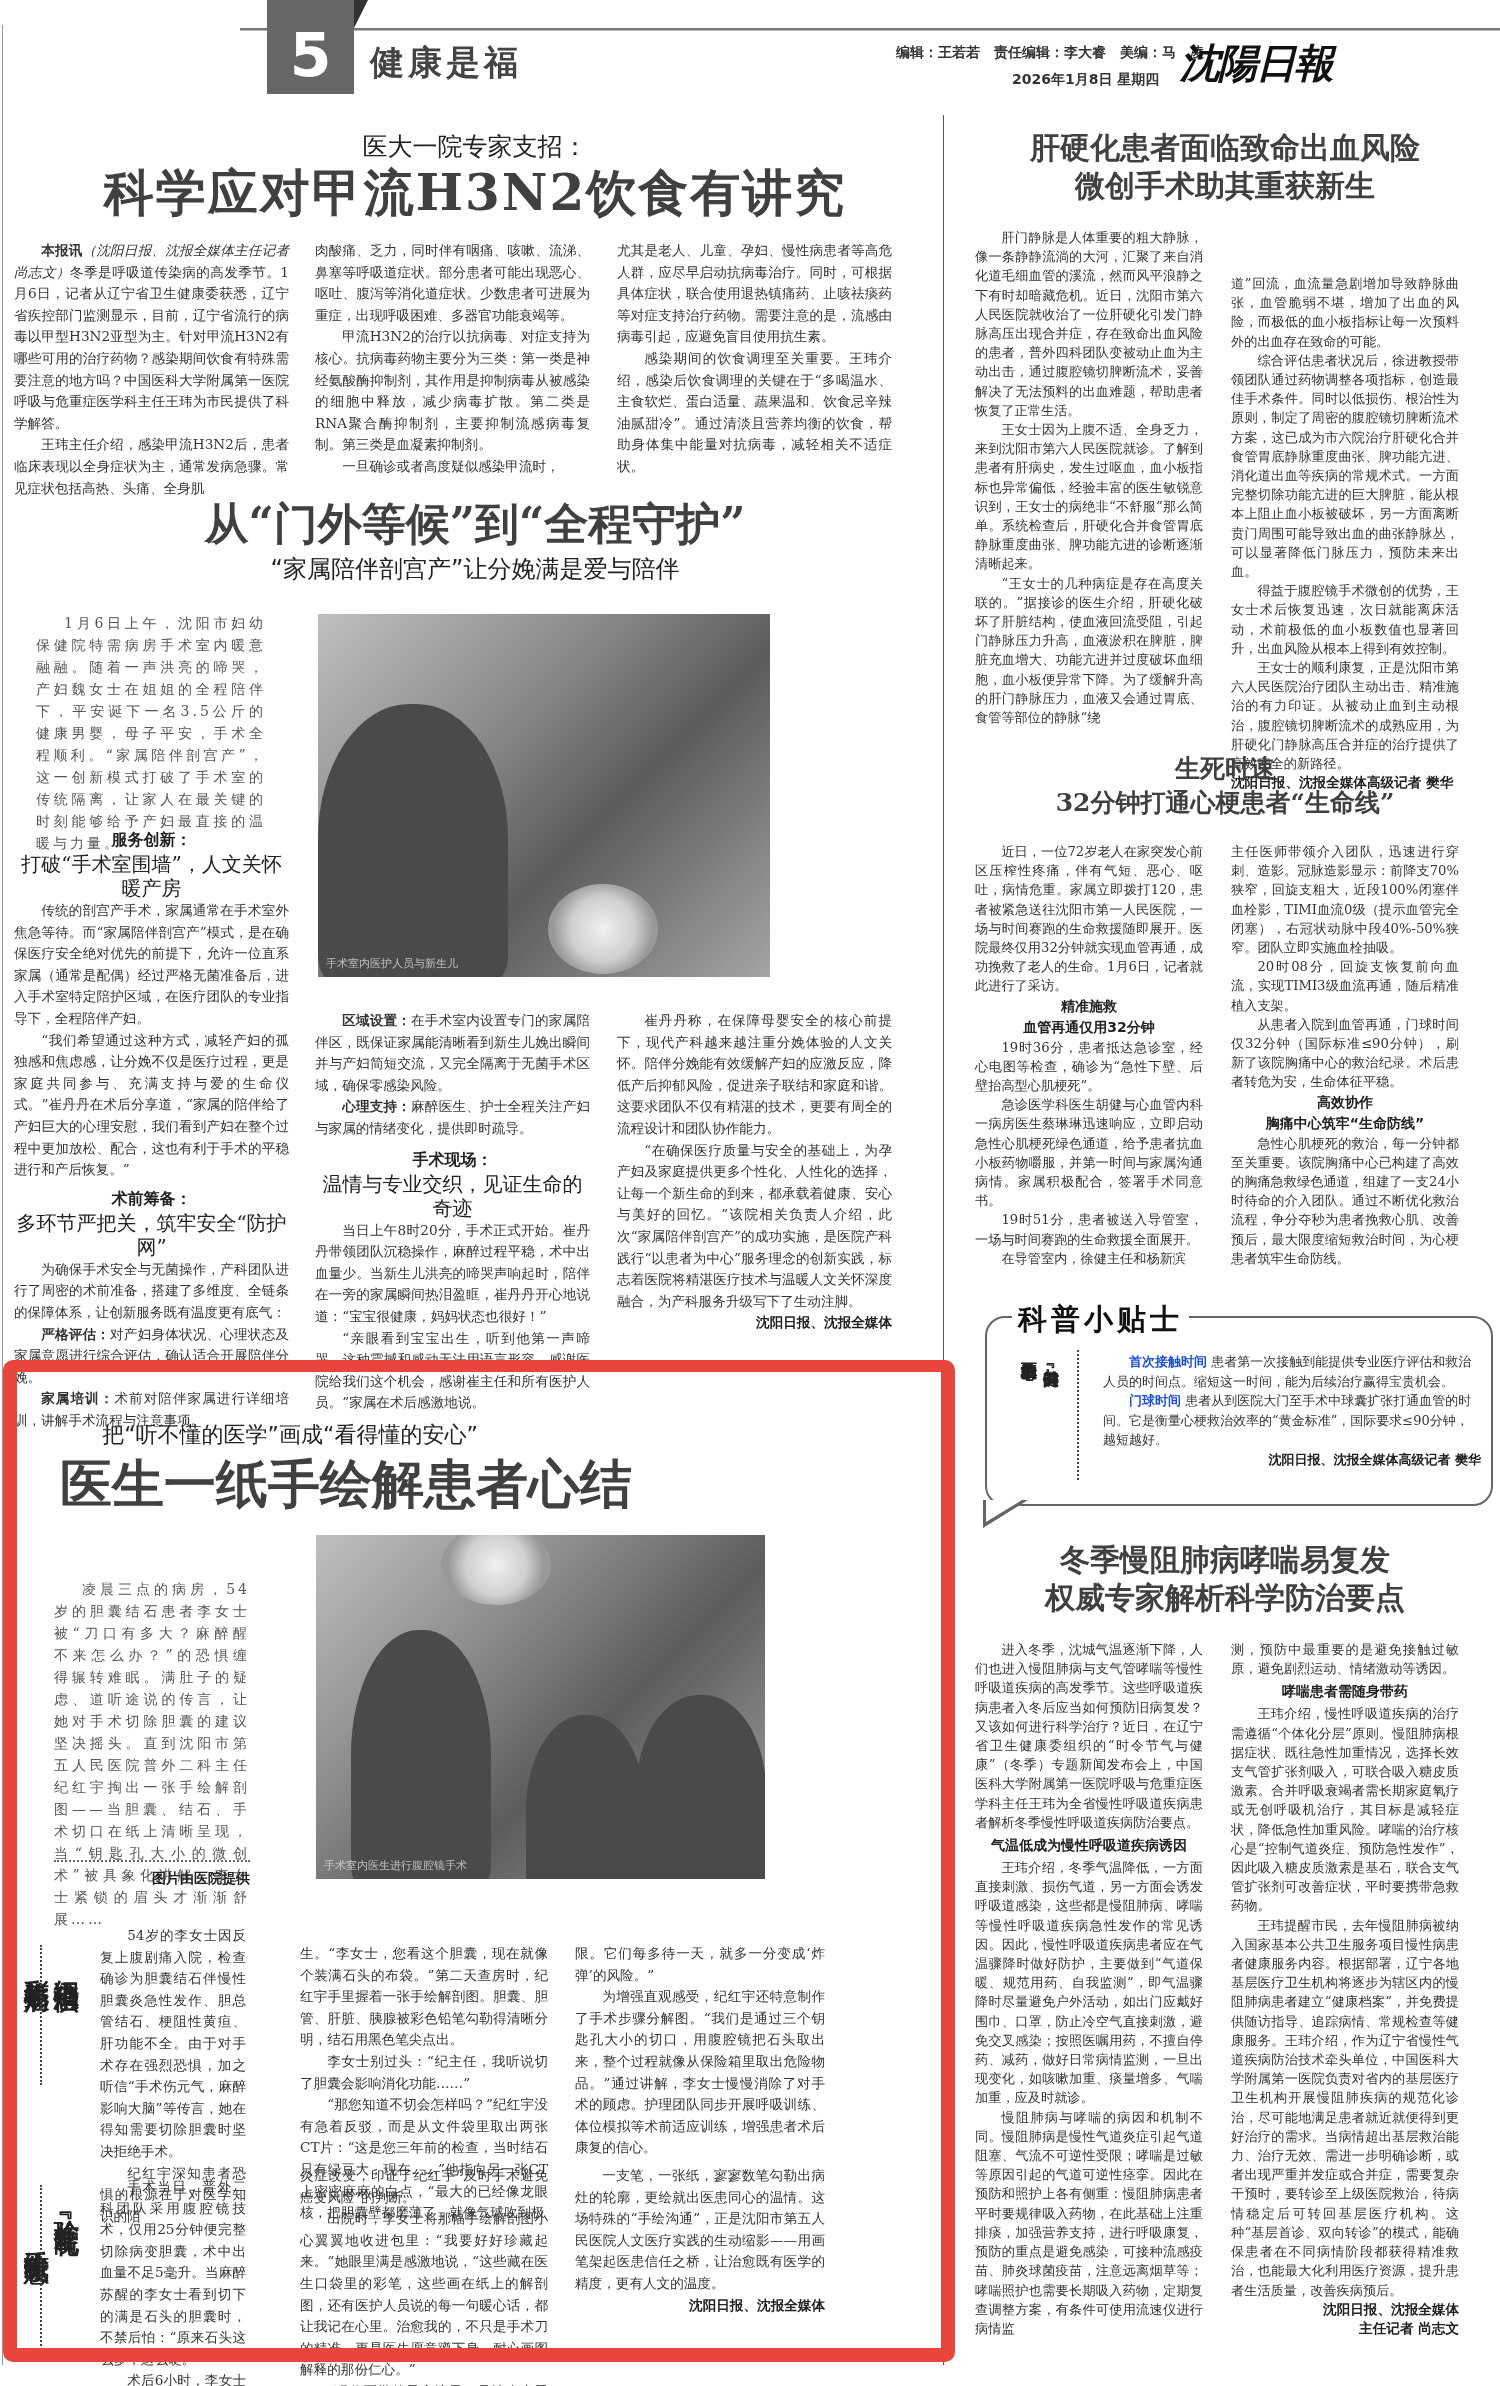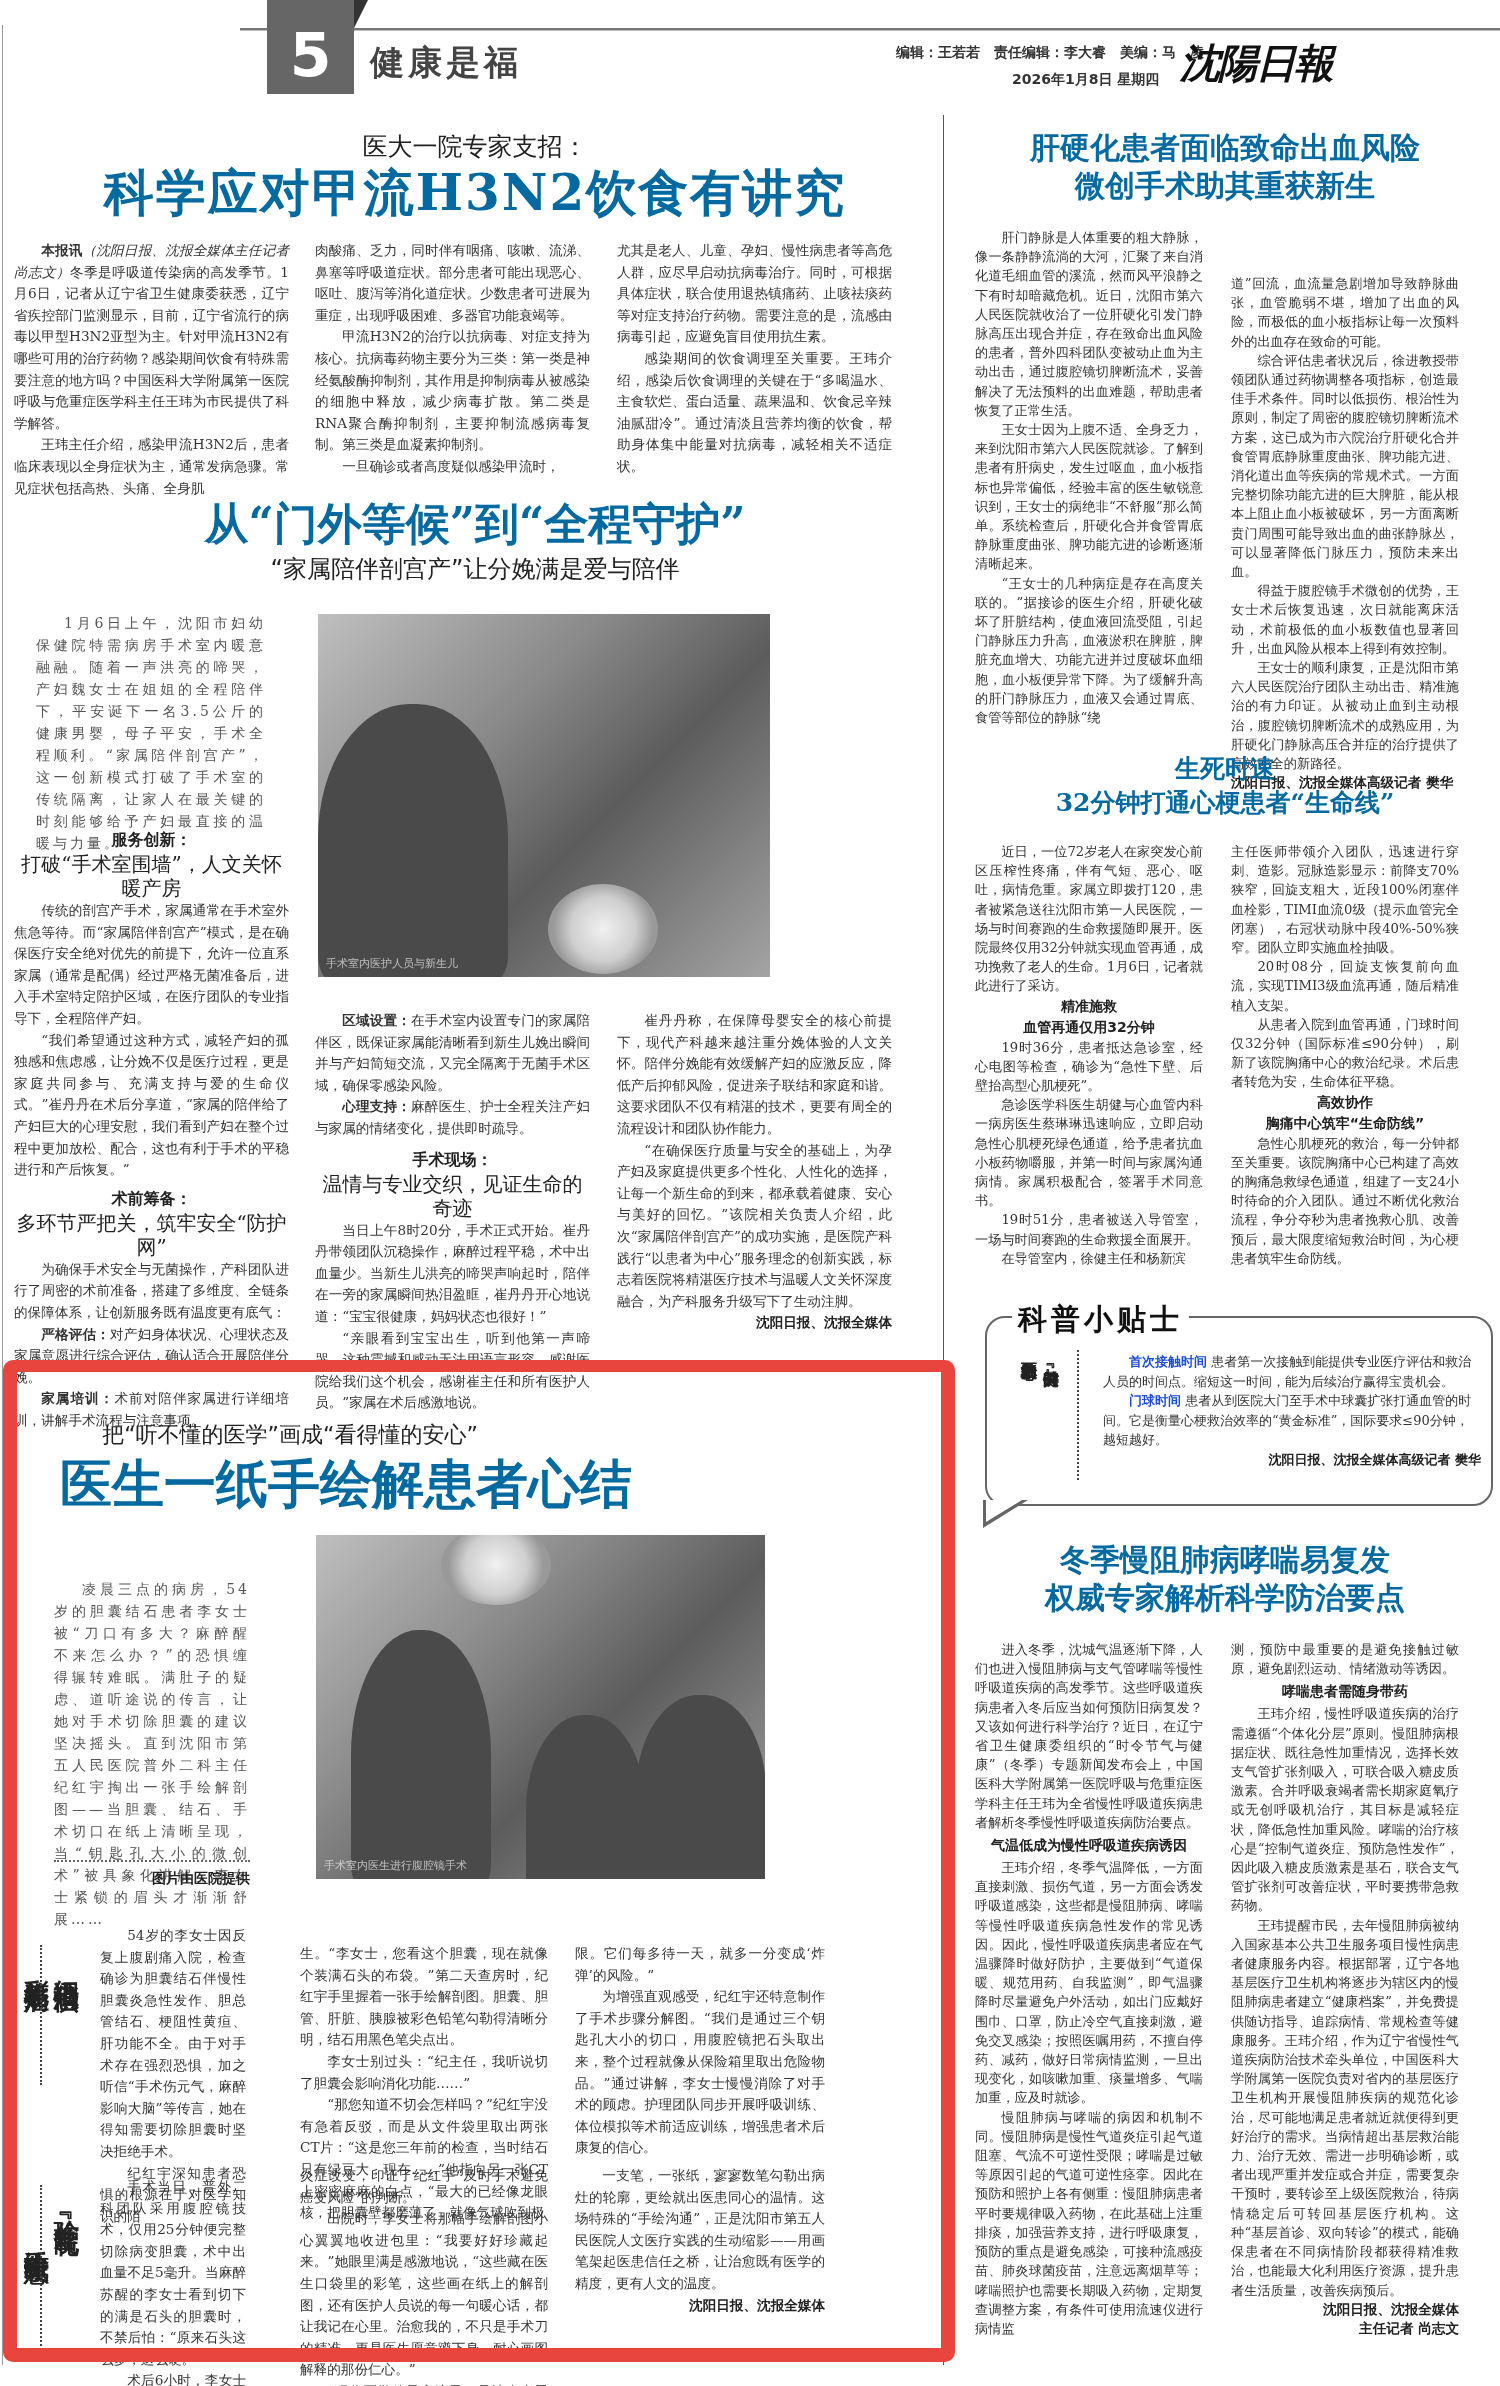--- a/index.html
+++ b/index.html
@@ -18,21 +18,21 @@
   .section-title { position:absolute; left:370px; top:40px; font-size:34px; font-weight:bold; color:#444; letter-spacing:4px;
     font-family:"DejaVu Sans","Liberation Sans",sans-serif; }
   .editors { position:absolute; left:896px; top:44px; font-size:14px; font-weight:bold; color:#333; font-family:"DejaVu Sans","Liberation Sans",sans-serif; white-space:nowrap; }
   .pubdate { position:absolute; left:1012px; top:71px; font-size:14px; font-weight:bold; color:#333; font-family:"DejaVu Sans","Liberation Sans",sans-serif; white-space:nowrap; }
   .logo { position:absolute; left:1180px; top:36px; font-size:40px; font-weight:bold; font-style:italic; color:#111; letter-spacing:-2px; }
 
   .col-divider { position:absolute; width:1px; background:#555; }
 
   
   .kicker { position:absolute; text-align:center; color:#222; }
-  .headline { position:absolute; text-align:center; font-weight:bold; color:#0369a1; white-space:nowrap; }
+  .headline { position:absolute; text-align:center; font-weight:bold; color:#404040; white-space:nowrap; }
 
   
   .col { position:absolute; font-size:13.6px; line-height:21.6px; color:#333; text-align:justify; }
   .col p { text-indent:2em; }
   .col .lead b { font-weight:bold; }
   .subhead { text-align:center; font-weight:bold; font-size:16px; line-height:24px; color:#222; font-family:"DejaVu Sans","Liberation Sans",sans-serif; }
   .subhead2 { text-align:center; font-size:20px; line-height:24px; color:#222; }
   .byline { text-align:right; font-weight:bold; font-size:13.6px; font-family:"DejaVu Sans","Liberation Sans",sans-serif; color:#222; }
   .intro { position:absolute; font-size:14px; line-height:22px; color:#555; letter-spacing:3px; text-align:justify; }
   .intro p { text-indent:2em; }

